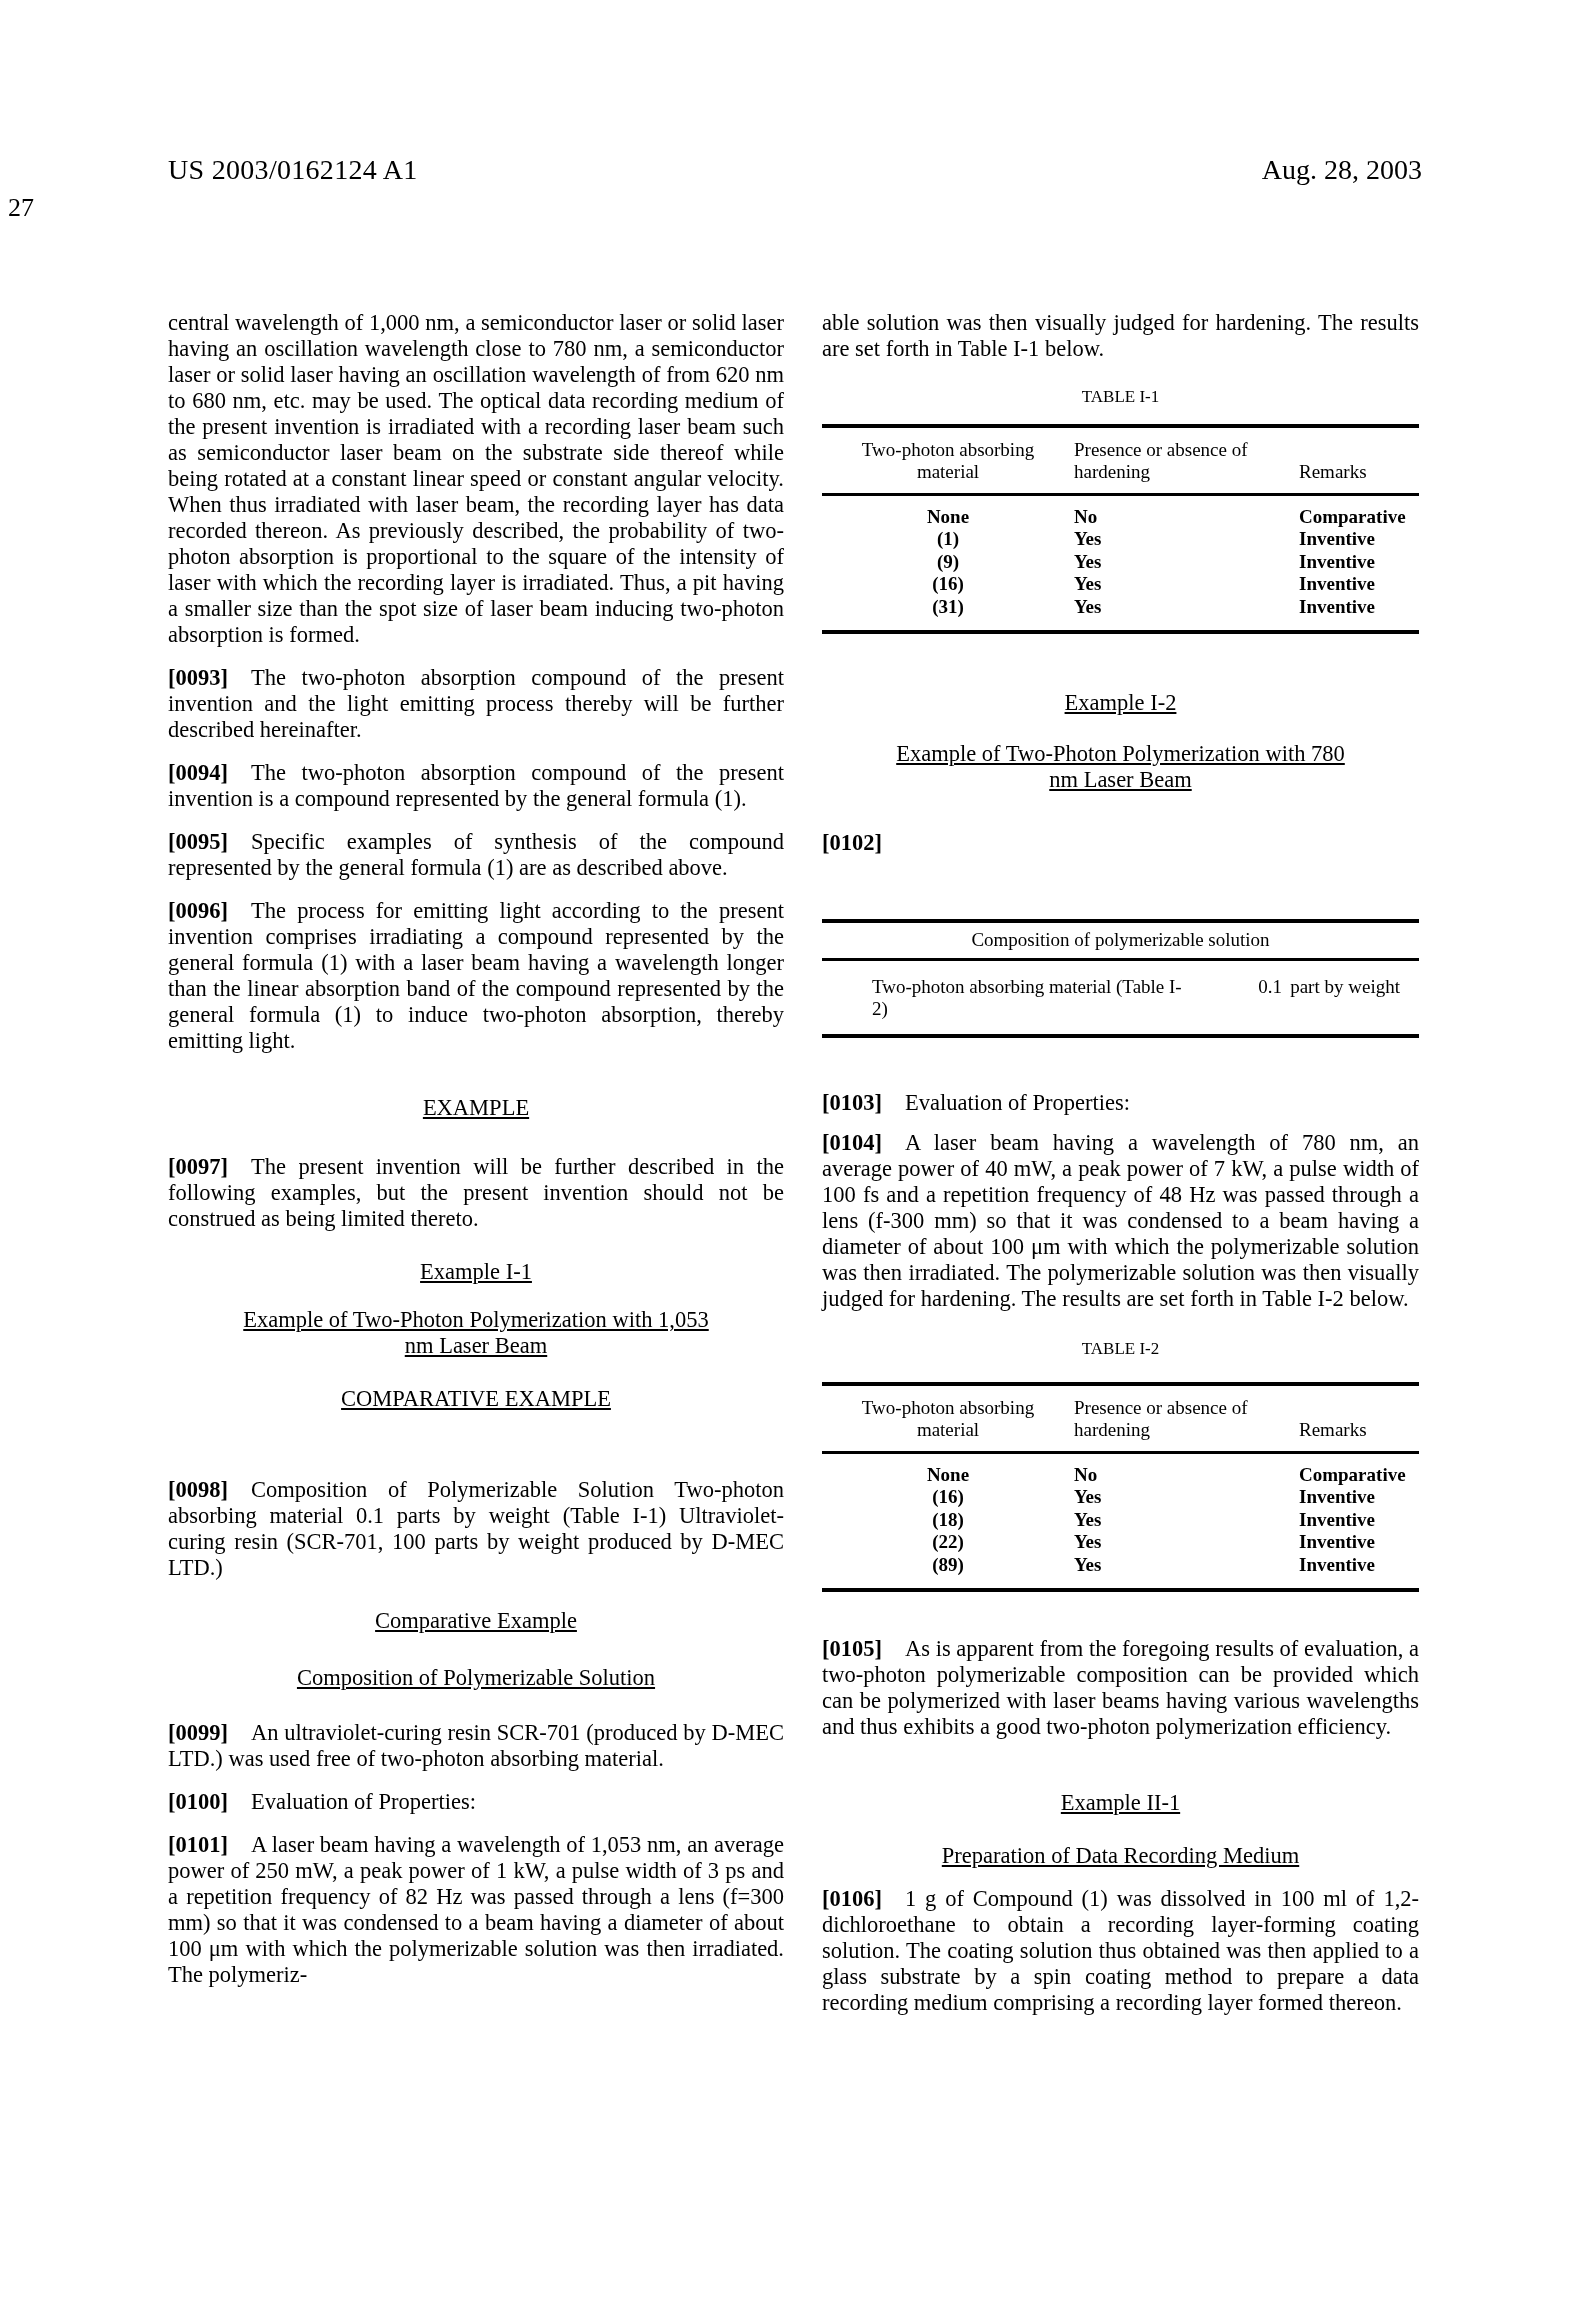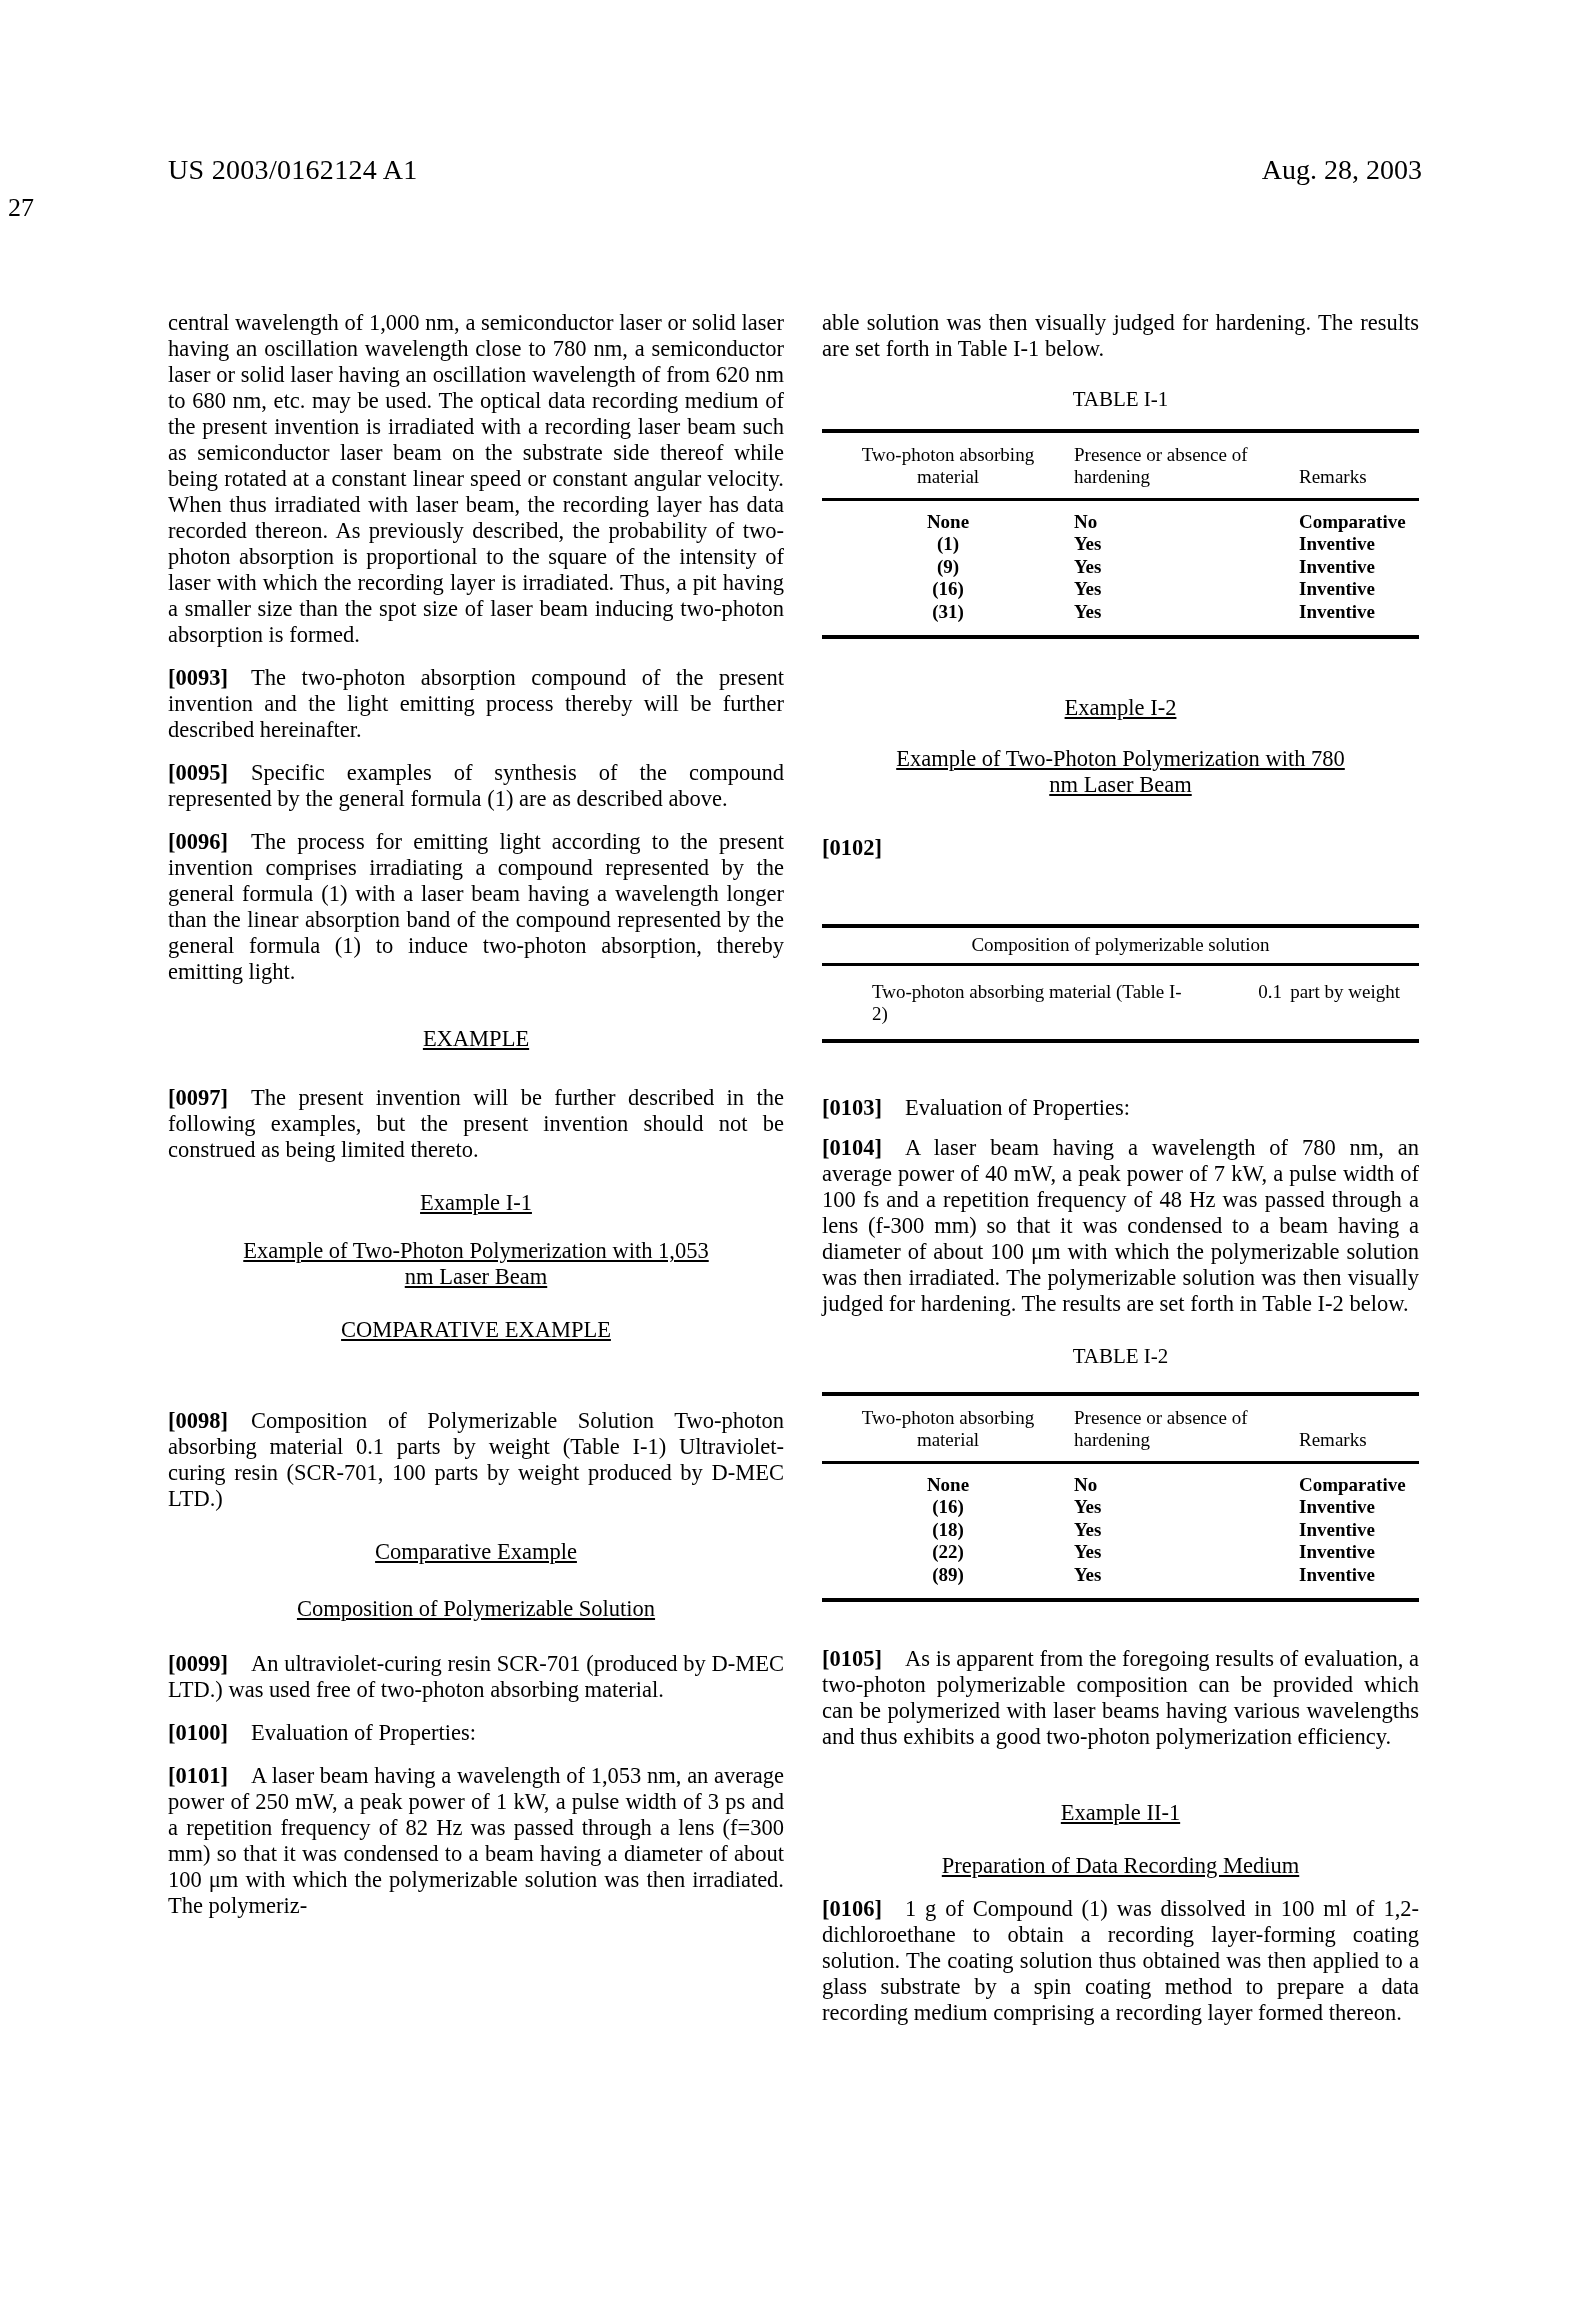--- a/index.html
+++ b/index.html
@@ -8,21 +8,21 @@
   .hdr-left{position:absolute;left:168px;top:154px;font-size:28px;letter-spacing:0.3px;}
   .hdr-right{position:absolute;right:156px;top:154px;font-size:28px;}
   .page-num{position:absolute;top:193px;left:8px;width:100%;text-align:left;font-size:26px;}
   .col{position:absolute;top:310px;}
   .col-left{left:168px;width:616px;}
   .col-right{left:822px;width:597px;}
   .bp{font-size:22.5px;line-height:26px;text-align:justify;margin:0;}
   .ptag{font-weight:700;padding-right:23px;}
   .hd{font-size:22.5px;line-height:26px;text-align:center;margin:0;font-weight:400;text-decoration:underline;}
   .hd .ln{display:block;}
-  .tbl-title{font-size:21px;text-align:center;margin:16px;}
+  .tbl-title{font-size:17px;text-align:center;margin:16px;}
   .ptable{border-top:4.1px solid #000;border-bottom:4.1px solid #000;font-size:19px;line-height:22.5px;}
   .thead{display:grid;grid-template-columns:252px 225px 1fr;align-items:end;
          padding:11px 0 9.5px 0;border-bottom:3.4px solid #000;}
   .thead .c1{text-align:center;max-width:184px;margin:0 auto;}
   .thead .c2{max-width:197px;}
   .tbody{padding:9.5px 0 12.2px 0;font-weight:bold;}
   .trow{display:grid;grid-template-columns:252px 225px 1fr;}
   .trow .c1{text-align:center;}
   .comp-caption{text-align:center;padding:6.1px 0;border-bottom:3.4px solid #000;}
   .comp-body{padding:15px 0 13.6px 0;}
@@ -39,20 +39,21 @@
 
   <span class="hdr-left">US 2003/0162124 A1</span>
   <span class="hdr-right">Aug. 28, 2003</span>
   <div class="page-num">27</div>
 
   <div class="col col-left">
     <p class="bp">central wavelength of 1,000 nm, a semiconductor laser or solid laser having an oscillation wavelength close to 780 nm, a semiconductor laser or solid laser having an oscillation wavelength of from 620 nm to 680 nm, etc. may be used. The optical data recording medium of the present invention is irradiated with a recording laser beam such as semiconductor laser beam on the substrate side thereof while being rotated at a constant linear speed or constant angular velocity. When thus irradiated with laser beam, the recording layer has data recorded thereon. As previously described, the probability of two-photon absorption is proportional to the square of the intensity of laser with which the recording layer is irradiated. Thus, a pit having a smaller size than the spot size of laser beam inducing two-photon absorption is formed.</p>
 
     <p class="bp" style="margin-top:17px"><span class="ptag">[0093]</span><span>The two-photon absorption compound of the present invention and the light emitting process thereby will be further described hereinafter.</span></p>
 
+    <p class="bp" style="margin-top:17px"><span class="ptag">[0094]</span><span>The two-photon absorption compound of the present invention is a compound represented by the general formula (1).</span></p>
 
     <p class="bp" style="margin-top:17px"><span class="ptag">[0095]</span><span>Specific examples of synthesis of the compound represented by the general formula (1) are as described above.</span></p>
 
     <p class="bp" style="margin-top:17px"><span class="ptag">[0096]</span><span>The process for emitting light according to the present invention comprises irradiating a compound represented by the general formula (1) with a laser beam having a wavelength longer than the linear absorption band of the compound represented by the general formula (1) to induce two-photon absorption, thereby emitting light.</span></p>
 
     <h3 class="hd" style="margin-top:41px">EXAMPLE</h3>
 
     <p class="bp" style="margin-top:33px"><span class="ptag">[0097]</span><span>The present invention will be further described in the following examples, but the present invention should not be construed as being limited thereto.</span></p>
 
     <h3 class="hd" style="margin-top:27px">Example I-1</h3>

